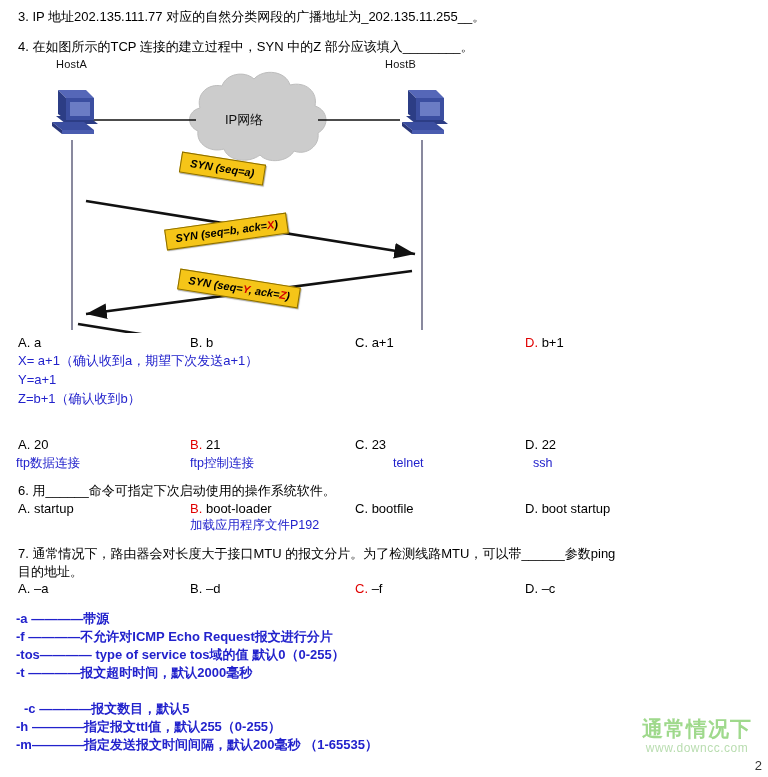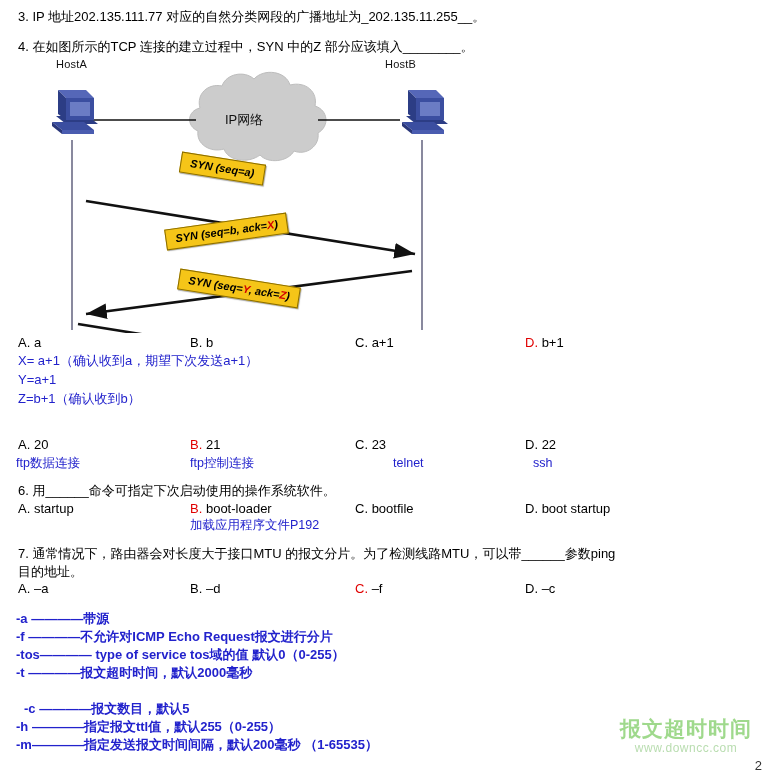--- a/index.html
+++ b/index.html
@@ -286,19 +286,19 @@
 
   <div class="qline blue-bold" style="left:16px; top:610px;">-a ————带源</div>
   <div class="qline blue-bold" style="left:16px; top:628px;">-f ————不允许对ICMP Echo Request报文进行分片</div>
   <div class="qline blue-bold" style="left:16px; top:646px;">-tos———— type of service  tos域的值 默认0（0-255）</div>
   <div class="qline blue-bold" style="left:16px; top:664px;">-t ————报文超时时间，默认2000毫秒</div>
   <div class="qline blue-bold" style="left:3px; top:700px;margin-left:21px;">-c ————报文数目，默认5</div>
   <div class="qline blue-bold" style="left:16px; top:718px;">-h ————指定报文ttl值，默认255（0-255）</div>
   <div class="qline blue-bold" style="left:16px; top:736px;">-m————指定发送报文时间间隔，默认200毫秒 （1-65535）</div>
 
   <div id="watermark">
-    <div class="wm-main">报文超时时间</div>
+    <div class="wm-main">通常情况下</div>
     <div class="wm-sub">www.downcc.com</div>
   </div>
 
   <div id="pagenum">2</div>
 
 </div>
 
 </body></html>

